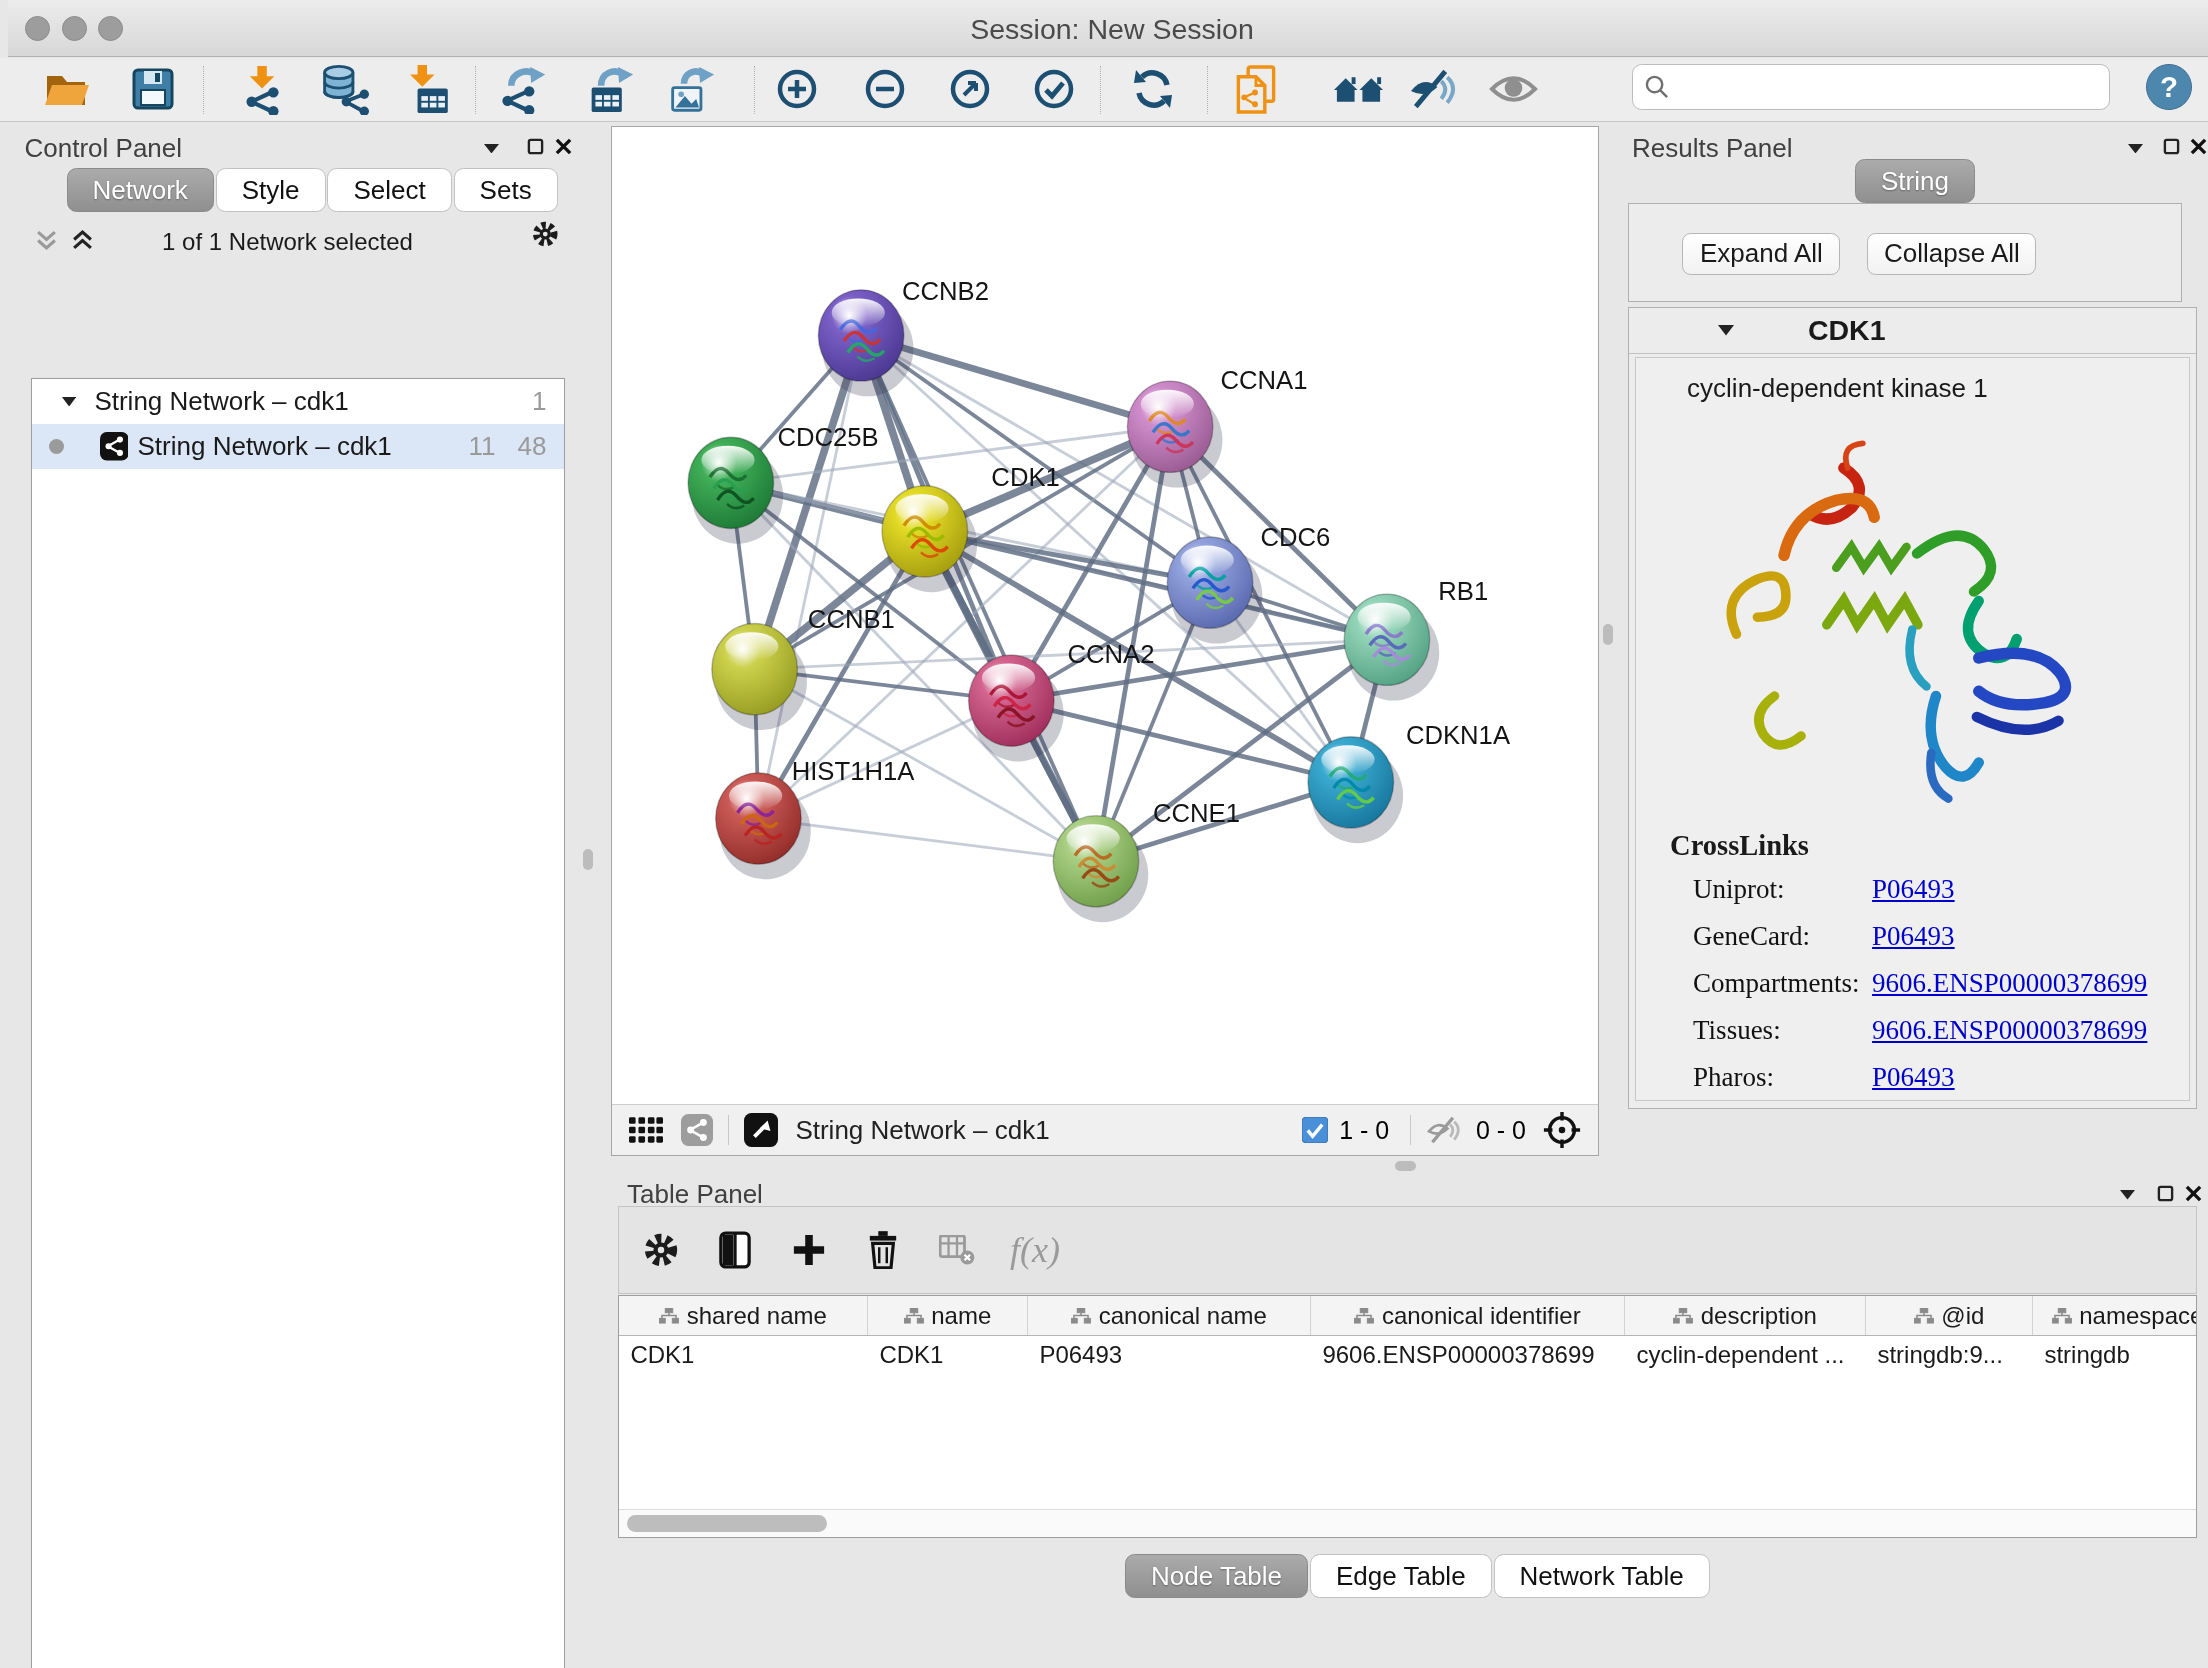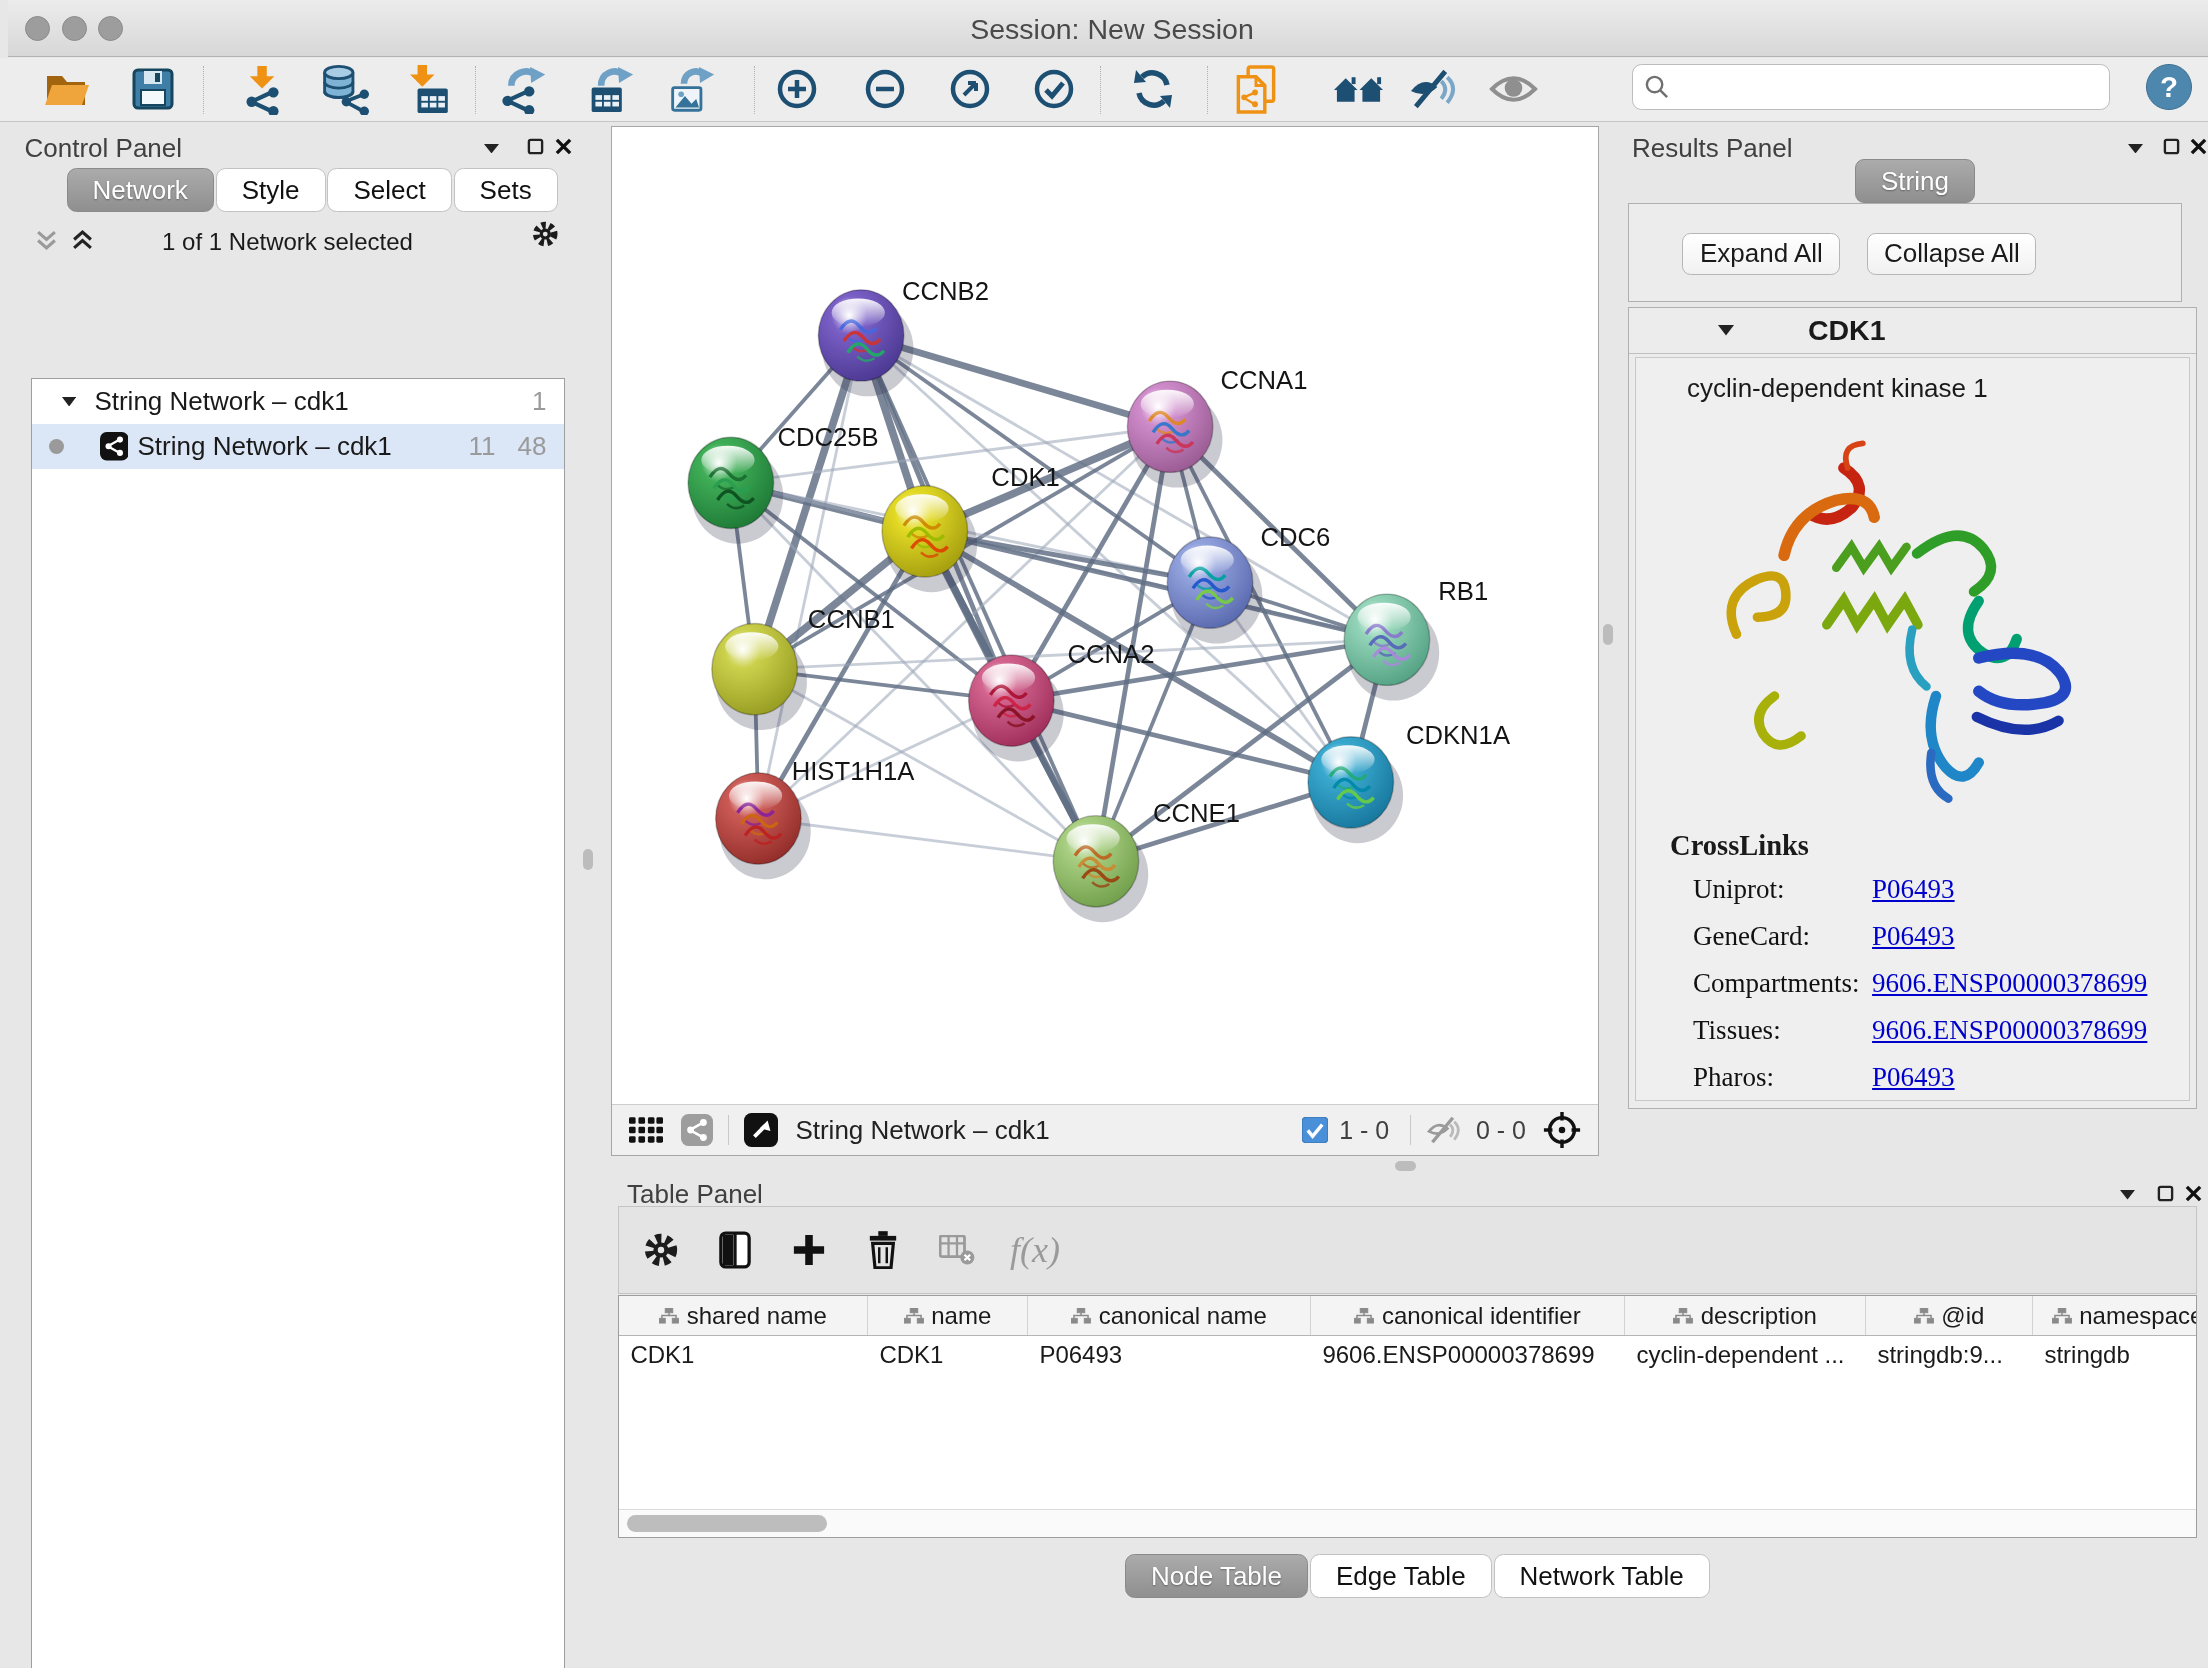--- a/index.html
+++ b/index.html
@@ -42,21 +42,21 @@
   .tree-row{position:relative;height:45px;display:flex;align-items:center;font-size:26px;}
   .tree-row.sel{background:#dbe6f6;}
   .cnt{color:#9a9a9a;}
 
   
   .canvas-wrap{left:611px;top:126px;width:988px;height:1030px;background:#fff;border:1px solid #a6a6a6;}
   .canvas-toolbar{left:0;top:977px;width:986px;height:51px;background:#f0f0f0;
      border-top:1px solid #cdcdcd;display:flex;align-items:center;}
   .cdiv{width:1px;height:30px;background:#c8c8c8;margin:0 11.4px;}
   .ct-title{font-size:26px;color:#222;margin-left:13.3px;}
-  .ct-count{font-size:25px;color:#404040;margin:0 9.5px;}
+  .ct-count{font-size:25px;color:#000000;margin:0 9.5px;}
 
   
   .rbox{border:1.9px solid #b0b0b0;background:#ececec;}
   .rbtn{height:42px;background:linear-gradient(#ffffff,#f1f1f1);border:1px solid #b6b6b6;
     border-radius:8.6px;font-size:26px;display:flex;align-items:center;justify-content:center;}
   .serif{font-family:"Liberation Serif",serif;}
   .xl-row{display:flex;font-size:27px;margin-bottom:16px;}
   .xl-label{width:179px;color:#111;}
   .xl-link{text-decoration:underline;}
 
@@ -663,21 +663,21 @@
       <svg width="17" height="17" viewBox="0 0 18 18">
           <rect x="2" y="2" width="14" height="14" rx="2" fill="none" stroke="#222" stroke-width="2.5"></rect>
         </svg>
       </span>
     <span class="abs picon" style="left:567px;top:9.5px;">
       <svg width="17" height="17" viewBox="0 0 18 18">
           <path d="M2 2 L16 16 M16 2 L2 16" stroke="#111" stroke-width="3.6"></path>
         </svg>
       </span>
 
-    <div class="abs tab active" style="left:238px;top:36px;border-radius:9px;">String</div>
+    <div class="abs tab active" style="left:238px;top:36px;">String</div>
 
     <div class="abs rbox" style="left:11.4px;top:80px;width:554px;height:99px;">
       <div class="abs rbtn" style="left:53px;top:28.5px;width:158px;">Expand All</div>
       <div class="abs rbtn" style="left:238px;top:28.5px;width:169px;">Collapse All</div>
     </div>
 
     <div class="abs rbox" style="left:11.4px;top:184px;width:569px;height:802px;">
       <div style="height:46px;border-bottom:1px solid #c0c0c0;display:flex;align-items:center;">
         <span class="picon" style="margin-left:82px;">
           <svg width="16" height="10.5" viewBox="0 0 17 11">

